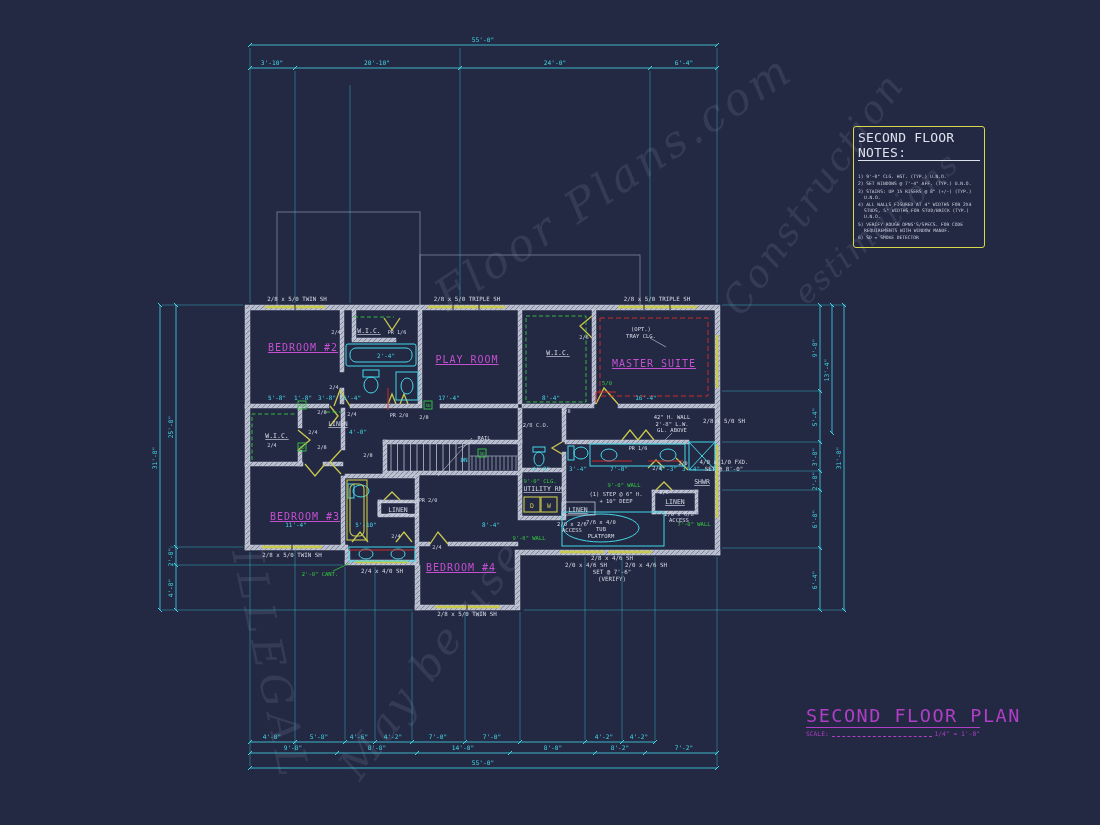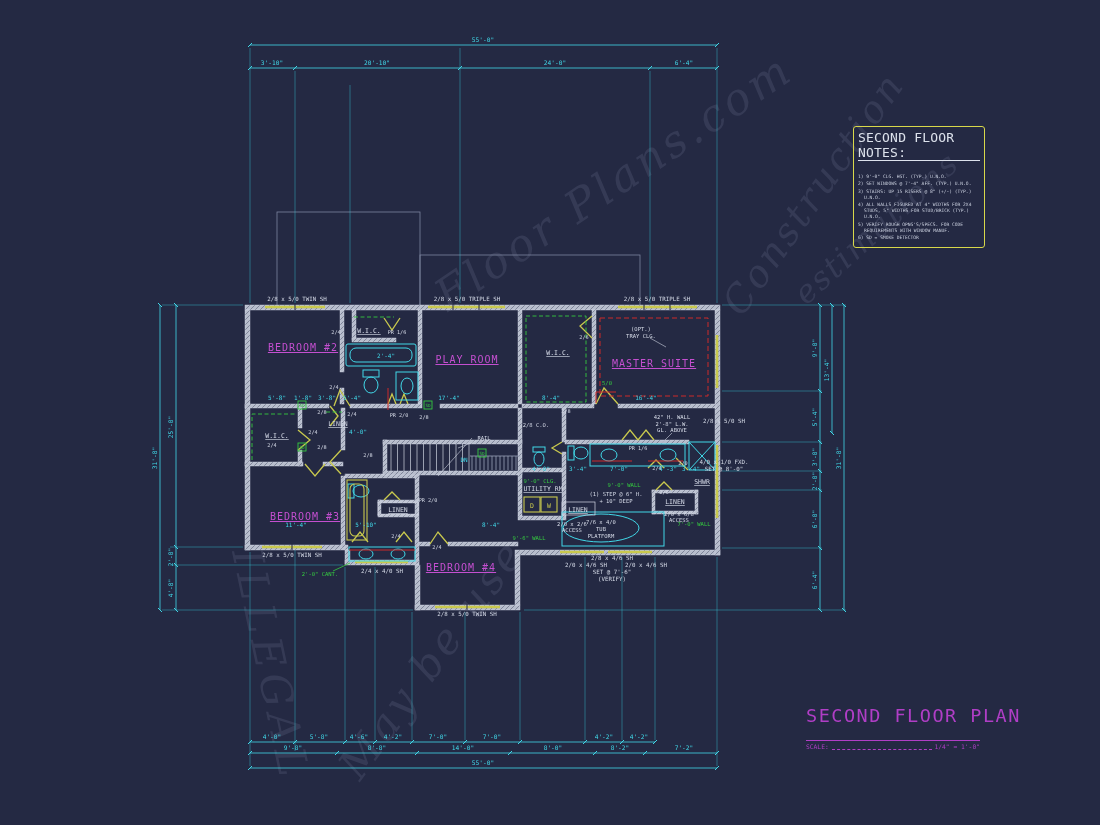--- a/index.html
+++ b/index.html
@@ -36,21 +36,21 @@
   .cyt{fill:#41d8e8;font-size:6px;text-anchor:middle;}
   .ylet{fill:#c9c94e;font-size:6.5px;text-anchor:middle;}
   .sdt{fill:#35c940;font-size:4.3px;text-anchor:middle;}
   .wm text{fill:#8d96b5;opacity:0.16;font-family:"DejaVu Serif",serif;font-style:italic;}
   
   #notes-box{position:absolute;left:853px;top:126px;width:122px;border:1.3px solid #d8d84a;border-radius:3px;padding:3px 4px 4px 4px;}
   #notes-title{font-size:13px;color:#dde2ec;border-bottom:0.8px solid #dde2ec;display:inline-block;margin-bottom:13px;letter-spacing:0.2px;}
   .note-item{font-size:4.6px;line-height:1.3;color:#c9cfde;margin-bottom:1.5px;padding-left:6px;text-indent:-6px;}
   
   #title-block{position:absolute;left:806px;top:705px;width:174px;}
-  #plan-title{font-size:18.5px;color:#b03ec6;letter-spacing:1.5px;border-bottom:1.3px solid #b03ec6;padding-bottom:14px;white-space:nowrap;}
+  #plan-title{font-size:18.5px;color:#b03ec6;letter-spacing:1.5px;border-bottom:1.3px solid #b03ec6;padding-bottom:1px;white-space:nowrap;}
   #scale-row{display:flex;align-items:flex-end;color:#b03ec6;font-size:6.3px;margin-top:2px;gap:3px;}
   #scale-dashes{flex:1;border-bottom:1px dashed #b03ec6;height:4px;}
 </style>
 </head>
 <body>
 
 <div id="sheet">
 <svg viewBox="0 0 1100 825" width="1100" height="825">
   <defs>
     <pattern id="wl" width="5" height="5" patternUnits="userSpaceOnUse">

